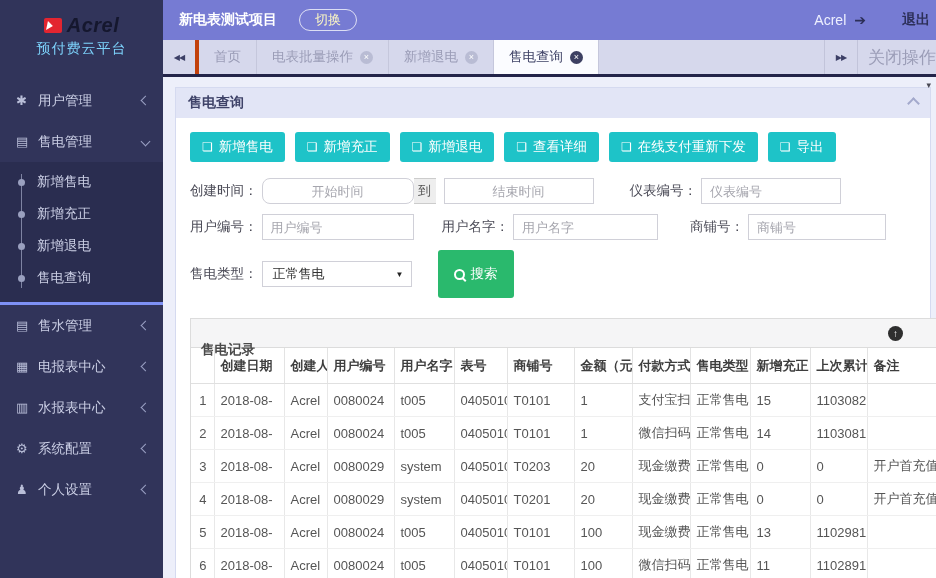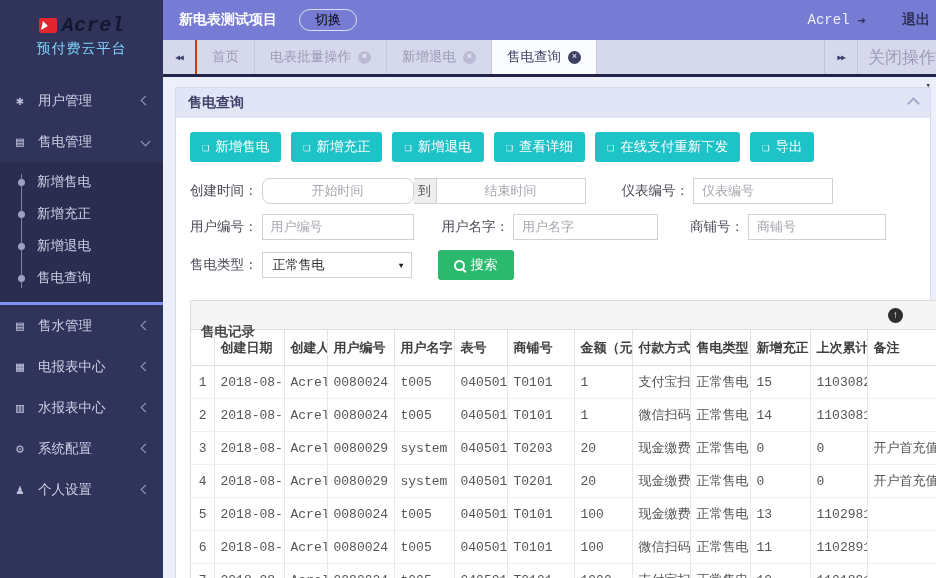--- a/index.html
+++ b/index.html
@@ -1,17 +1,17 @@
 <!DOCTYPE html>
 <html><head>
 <meta charset="utf-8">
 <style>
   html,body{margin:0;padding:0;background:#fff;}
   .app{position:relative;width:936px;height:578px;overflow:hidden;
-       font-family:Liberation Mono, monospace;background:#edeffa;}
+       font-family:Liberation Sans, sans-serif;background:#edeffa;}
 
   
   .sidebar{position:absolute;left:0;top:0;width:163px;height:578px;background:#31345a;z-index:5;}
   .logo{height:78px;padding-top:14px;box-sizing:border-box;text-align:center;}
   .brandrow{display:flex;align-items:center;justify-content:center;gap:5px;}
   .brandicon{width:18px;height:15px;background:#e32530;border-radius:2px;position:relative;display:inline-block;}
   .brandicon::after{content:"";position:absolute;left:3px;top:3px;border-left:6px solid #fff;
       border-top:5px solid transparent;border-bottom:4px solid transparent;transform:skewX(-12deg);}
   .brandname{font-size:20px;font-weight:bold;font-style:italic;color:#15172e;letter-spacing:.5px;}
   .brandsub{margin-top:3px;color:#7dd3fc;font-size:14px;letter-spacing:1px;}
@@ -29,34 +29,34 @@
   .rail{position:absolute;left:21px;top:12px;bottom:14px;width:1px;background:#7e83a2;}
   .sub-item{position:relative;height:32px;display:flex;align-items:center;padding-left:37px;
       color:#ccd0e6;font-size:13.5px;cursor:pointer;}
   .bullet{position:absolute;left:18px;width:7px;height:7px;border-radius:50%;background:#9aa0bf;}
   .blue-sep{height:3px;background:#7e91f5;}
 
   
   .topbar{position:absolute;left:163px;top:0;right:0;height:40px;background:#767bd3;
       display:flex;align-items:center;padding:0 6px 0 16px;box-sizing:border-box;}
   .proj{color:#fff;font-size:14px;font-weight:bold;margin-right:22px;}
-  .switch{background:transparent;border:1px solid rgba(255,255,255,.75);color:#000000;
+  .switch{background:transparent;border:1px solid rgba(255,255,255,.75);color:#fef9c3;
       border-radius:12px;padding:1px 15px;font-size:13px;font-family:inherit;cursor:pointer;}
   .tright{margin-left:auto;display:flex;align-items:center;gap:8px;}
   .uname{color:#eef0ff;font-size:14px;}
   .outicon{color:#2c2f58;font-size:14px;}
   .logout{color:#2c2f58;font-size:14px;font-weight:bold;text-decoration:none;cursor:pointer;white-space:nowrap;margin-left:28px;}
 
   
   .tabbar{position:absolute;left:163px;top:40px;right:0;height:34px;background:#d6d8ec;
       border-bottom:3px solid #232449;display:flex;align-items:stretch;overflow:hidden;}
   .tarrow{width:32px;display:flex;align-items:center;justify-content:center;color:#3c3f66;
       font-size:8px;letter-spacing:-1px;cursor:pointer;}
   .tarrow.right{border-left:1px solid #c2c4da;border-right:1px solid #c2c4da;flex:0 0 32px;}
-  .tabs{display:flex;border-left:2px solid #c2410c;}
+  .tabs{display:flex;border-left:4px solid #c2410c;}
   .tab{display:flex;align-items:center;gap:7px;padding:0 15px;font-size:13.5px;color:#9b9db7;
       border-right:1px solid #c5c7dc;cursor:pointer;white-space:nowrap;}
   .tab.active{background:#fbfcff;color:#3f4266;}
   .tclose{width:13px;height:13px;border-radius:50%;background:#b9bcd4;color:#fff;font-size:9px;
       line-height:13px;text-align:center;cursor:pointer;}
   .tclose.dark{background:#3d4062;}
   .spacer{flex:1;}
   .closeops{display:flex;align-items:center;padding-left:10px;color:#9b9db7;font-size:17px;
       white-space:nowrap;cursor:pointer;}
 
@@ -82,21 +82,21 @@
       font-size:13px;color:#555;padding:0 8px;font-family:inherit;margin-left:4px;}
   .qform input::placeholder{color:#a6a6ae;}
   .ctr{text-align:center;}
   .addon{height:26px;box-sizing:border-box;display:inline-flex;align-items:center;justify-content:center;
       width:22px;background:#eee;border:1px solid #ccc;border-left:none;border-right:none;color:#555;font-size:13px;}
   .sel{position:relative;display:inline-flex;align-items:center;height:26px;box-sizing:border-box;
       width:150px;border:1px solid #d0d0d8;background:#fff;font-size:13px;color:#333;
       padding:0 20px 0 10px;margin-left:4px;cursor:pointer;}
   .sel .caret{position:absolute;right:7px;font-size:8px;color:#222;}
   .searchbtn{display:inline-flex;align-items:center;gap:6px;background:#2ab96d;border:none;color:#fff;
-      font-size:13.5px;font-family:inherit;padding:6px 16px;border-radius:3px;cursor:pointer;}
+      font-size:13.5px;font-family:inherit;padding:15px 16px;border-radius:3px;cursor:pointer;}
   .mag{width:7px;height:7px;border:2px solid #fff;border-radius:50%;position:relative;display:inline-block;}
   .mag::after{content:"";position:absolute;width:2px;height:5px;background:#fff;
       transform:rotate(-45deg);left:7px;top:6px;}
 
   .rpanel{margin:8px 0 0 14px;width:750px;background:#fff;border:1px solid #dcdcdc;box-sizing:border-box;}
   .rhead{height:29px;background:#f5f5f6;border-bottom:1px solid #dcdcdc;display:flex;align-items:center;
       padding:0 10px;box-sizing:border-box;}
   .rtitle{font-size:13.5px;font-weight:bold;color:#4a4a4a;margin-top:33px;}
   .upcircle{margin-left:auto;margin-right:26px;width:15px;height:15px;border-radius:50%;background:#2e2e2e;
       color:#fff;font-size:10px;line-height:15px;text-align:center;cursor:pointer;}
@@ -250,21 +250,21 @@
               <span class="ficon">❏</span>
               <span>导出</span>
             </button>
           </div>
 
         <div class="qform">
           <div class="frow">
             <span class="flabel">创建时间：</span>
             <input class="ctr" style="width: 152px; border-radius: 8px;" placeholder="开始时间">
             <span class="addon">到</span>
-            <input class="ctr" style="width: 150px; margin-left: 0px;" placeholder="结束时间">
+            <input class="ctr" style="width: 150px; margin-left: 8px;" placeholder="结束时间">
             <span class="flabel" style="margin-left:36px">仪表编号：</span>
             <input style="width: 140px;" placeholder="仪表编号">
           </div>
           <div class="frow">
             <span class="flabel">用户编号：</span>
             <input style="width: 152px;" placeholder="用户编号">
             <span class="flabel" style="margin-left:28px">用户名字：</span>
             <input style="width: 145px;" placeholder="用户名字">
             <span class="flabel" style="margin-left:32px">商铺号：</span>
             <input style="width: 138px;" placeholder="商铺号">

